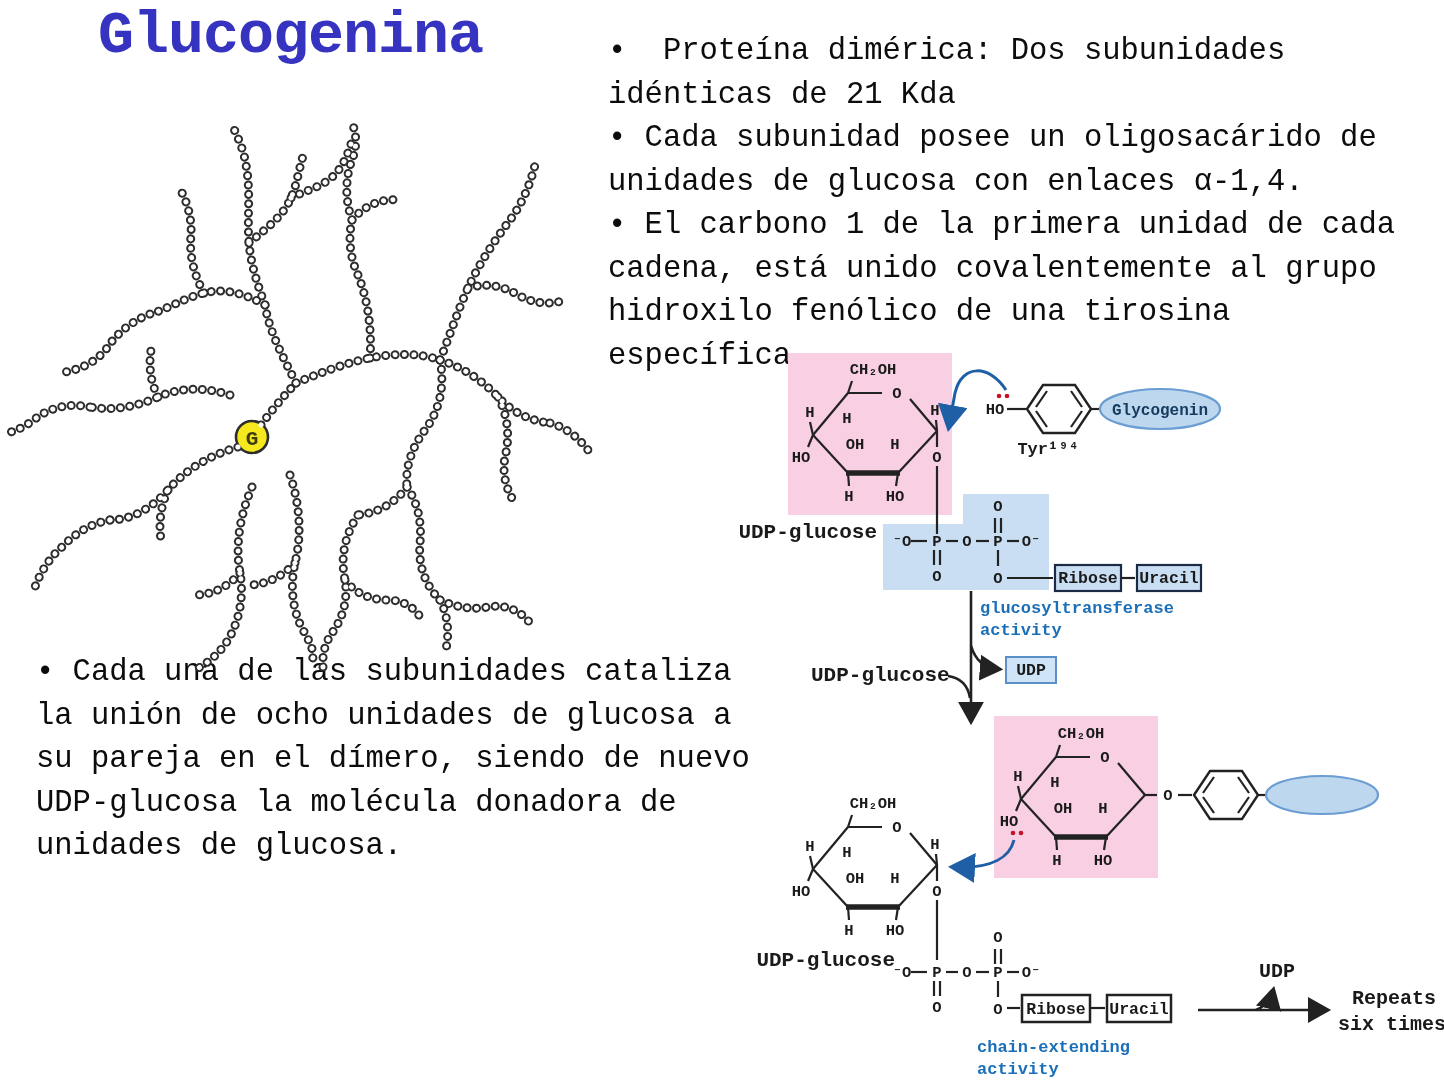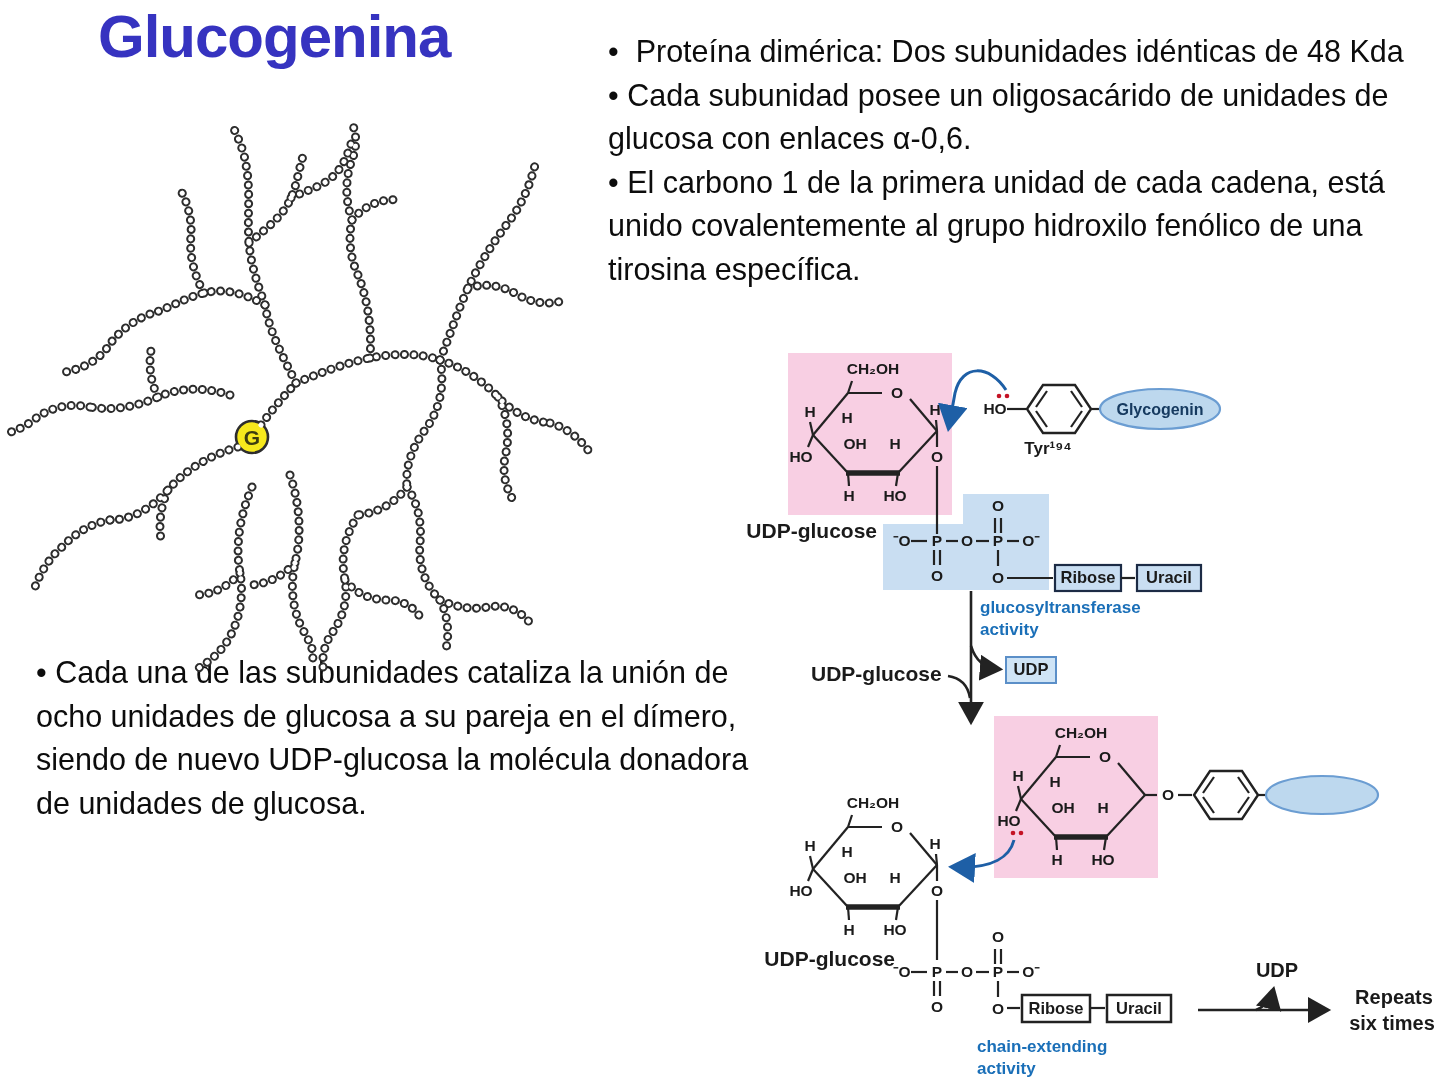--- a/index.html
+++ b/index.html
@@ -1,17 +1,17 @@
 <!DOCTYPE html>
 <html><head>
 <meta charset="utf-8">
 <style>
   html,body{margin:0;padding:0;background:#ffffff;}
   .slide{position:relative;width:1444px;height:1080px;background:#fff;overflow:hidden;
-         font-family:Liberation Sans, sans-serif;color:#111;}
+         font-family:Liberation Mono, monospace;color:#111;}
   .title{position:absolute;left:98px;top:2px;font-size:60px;font-weight:bold;
          color:#3633c0;letter-spacing:-1px;}
   .rtext{position:absolute;left:608px;top:30px;width:836px;font-size:30.5px;
          line-height:43.5px;color:#0c0c0c;}
   .ltext{position:absolute;left:36px;top:651px;width:718px;font-size:30.5px;
          line-height:43.5px;color:#0c0c0c;}
   .rtext p,.ltext p{margin:0;white-space:pre-wrap;}
   svg{position:absolute;}
   .beads-outer path{fill:none;stroke:#2d2d2d;stroke-width:9;stroke-linecap:round;stroke-dasharray:0.1 9.3;}
   .beads-inner path{fill:none;stroke:#ffffff;stroke-width:5;stroke-linecap:round;stroke-dasharray:0.1 9.3;}
@@ -28,22 +28,22 @@
   .karrow{stroke:#222;stroke-width:2.6;fill:none;}
 </style>
 </head>
 <body>
 
 <div class="slide">
 
   <div class="title">Glucogenina</div>
 
   <div class="rtext">
-    <p>•  Proteína dimérica: Dos subunidades idénticas de 48 Kda</p>
-    <p>• Cada subunidad posee un oligosacárido de unidades de glucosa con enlaces α-0,6.</p>
+    <p>•  Proteína dimérica: Dos subunidades idénticas de 21 Kda</p>
+    <p>• Cada subunidad posee un oligosacárido de unidades de glucosa con enlaces α-1,4.</p>
     <p>• El carbono 1 de la primera unidad de cada cadena, está unido covalentemente al grupo hidroxilo fenólico de una tirosina específica.</p>
   </div>
 
   <div class="ltext">
     <p>• Cada una de las subunidades cataliza la unión de ocho unidades de glucosa a su pareja en el dímero, siendo de nuevo UDP-glucosa la molécula donadora de unidades de glucosa.</p>
   </div>
 
   <svg style="left:0;top:95px" width="620" height="585" viewBox="0 95 620 585">
     <g id="beadset" class="beads-outer">
       <path d="M261,425 Q277,403 296,383"></path>

